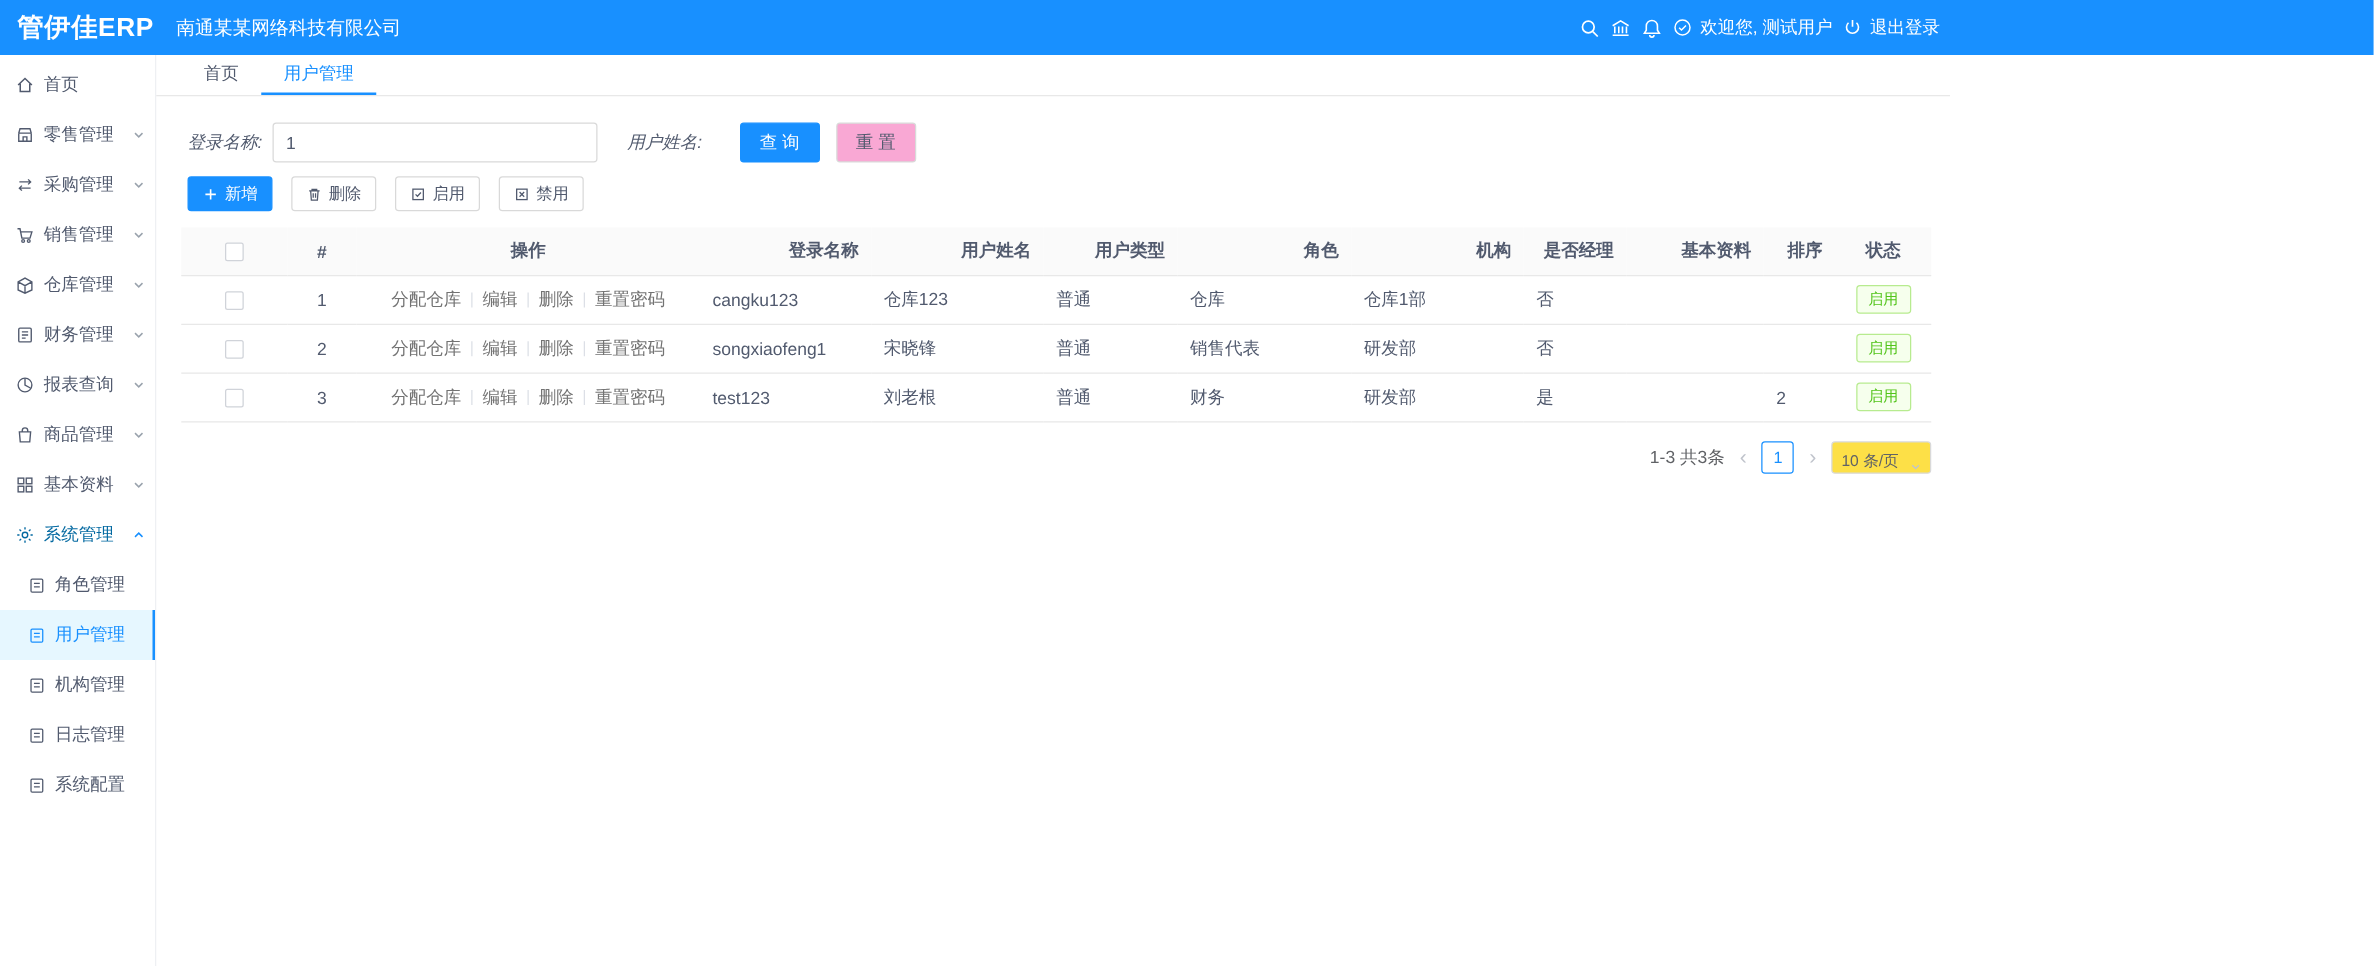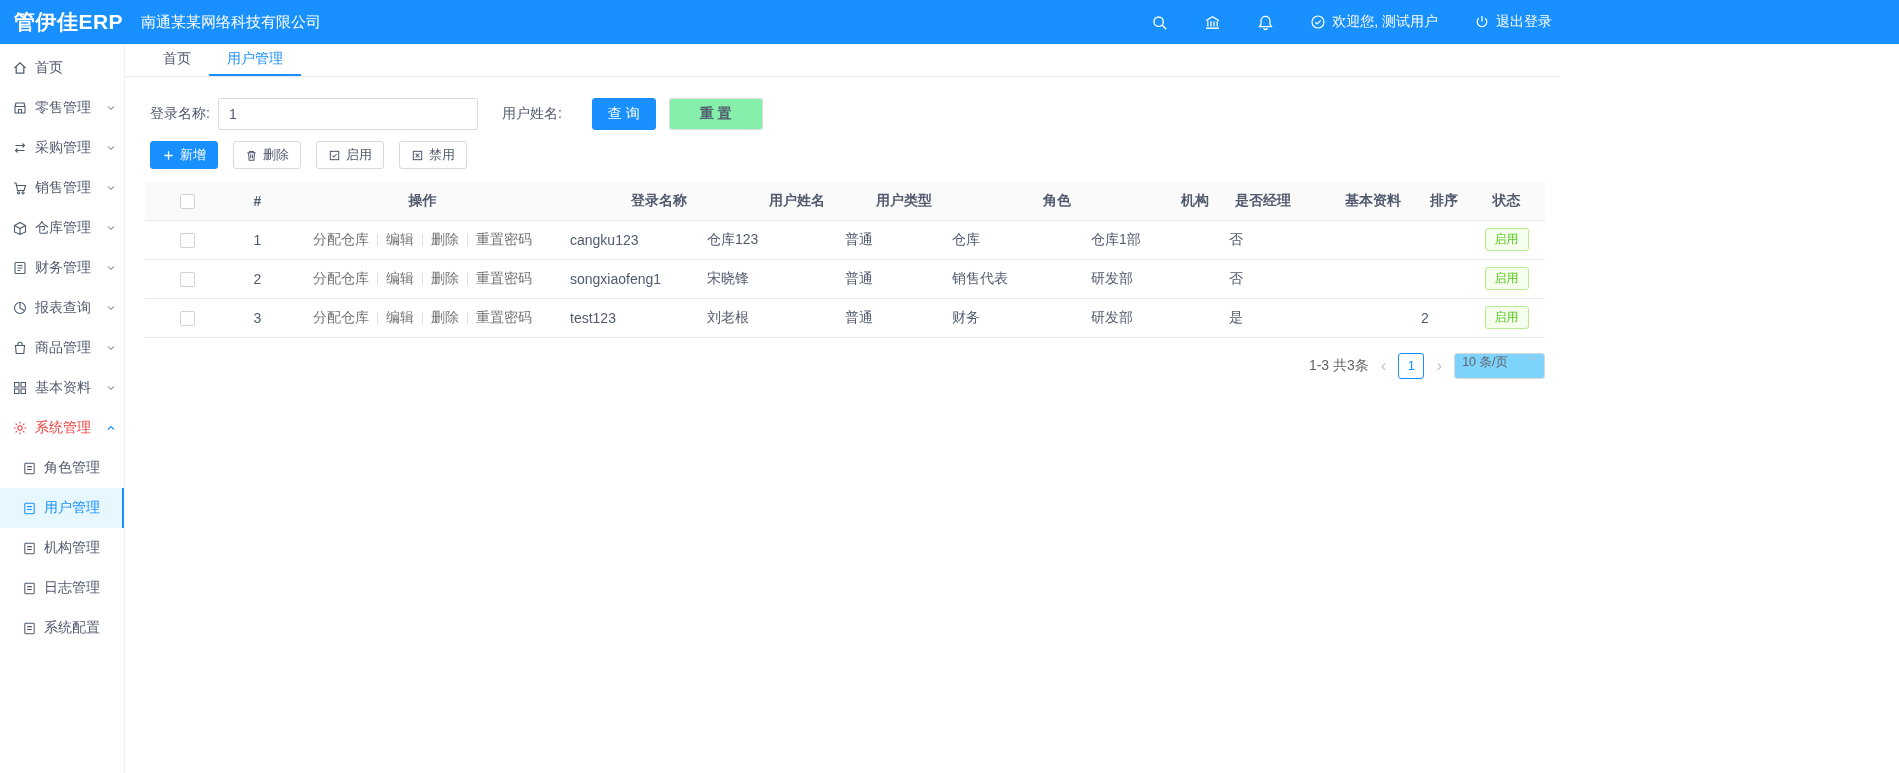--- a/index.html
+++ b/index.html
@@ -11,59 +11,59 @@
     background: #fff;
     overflow: hidden;
   }
   svg { display: block; }
 
   
   .topbar { height: 44px; background: #1890ff; color: #fff; }
   .topbar-inner { width: 1560px; height: 100%; display: flex; align-items: center; }
   .logo { width: 125px; padding-left: 12px; font-size: 21px; font-weight: bold; letter-spacing: 0.5px; white-space: nowrap; text-align: center; }
   .company { margin-left: 16px; font-size: 15px; font-weight: normal; }
-  .topbar-right { margin-left: auto; display: flex; align-items: center; gap: 36px; padding-right: 8px; }
+  .topbar-right { margin-left: auto; display: flex; align-items: center; gap: 8px; padding-right: 8px; }
   .tb-icon-btn { display: flex; align-items: center; cursor: pointer; }
   .tb-group { display: flex; align-items: center; gap: 6px; cursor: pointer; font-size: 14px; white-space: nowrap; }
 
   
   .layout { display: flex; height: 729px; }
   .sidebar { width: 125px; border-right: 1px solid #eef0f3; background: #fff; padding-top: 4px; flex: none; }
   .menu-item, .submenu-item {
     height: 40px; display: flex; align-items: center;
     padding: 0 8px 0 12px; cursor: pointer; color: #515a6e; white-space: nowrap;
   }
   .menu-item .mi-icon { width: 16px; height: 16px; margin-right: 7px; flex: none; }
   .menu-item .mi-label, .submenu-item .mi-label { font-size: 14px; }
   .menu-item .chev { margin-left: auto; }
-  .menu-item.active-parent { color: #ef4444; }
+  .menu-item.active-parent { color: #0369a1; }
   .submenu-item { padding-left: 22px; }
   .submenu-item .mi-icon { width: 15px; height: 15px; margin-right: 7px; flex: none; }
   .submenu-item.active { background: #e6f7ff; color: #1890ff; border-right: 2px solid #1890ff; }
 
   
   .content { flex: 1; }
   .content-inner { width: 1435px; }
   .tabbar { height: 33px; border-bottom: 1px solid #e8e8e8; display: flex; align-items: stretch; padding-left: 20px; }
   .tab { display: flex; align-items: center; padding: 0 18px; font-size: 14px; color: #515a6e; cursor: pointer; border-bottom: 2px solid transparent; }
   .tab.active { color: #1890ff; border-bottom-color: #1890ff; }
 
   
   .search-row { display: flex; align-items: center; padding: 21px 0 0 25px; }
-  .field-label { margin-right: 8px; white-space: nowrap; }
+  .field-label { margin-right: 8px; white-space: nowrap; font-style: italic; }
   .field-label.second { margin-left: 24px; }
   input.text {
     width: 260px; height: 32px; border: 1px solid #d9d9d9; border-radius: 3px;
     padding: 0 10px; font-size: 14px; color: #515a6e; outline: none;
     font-family: "Liberation Sans", sans-serif;
   }
   input.text::placeholder { color: #c0c4cc; }
   .btn { height: 32px; border-radius: 3px; font-size: 14px; cursor: pointer; font-family: "Liberation Sans", sans-serif; }
   .btn-primary { background: #1890ff; color: #fff; border: 1px solid #1890ff; padding: 0 15px; margin-left: 22px; }
-  .btn-default { background: #86efac; color: #515a6e; border: 1px solid #d9d9d9; padding: 0 30px; margin-left: 13px; font-weight: bold; }
+  .btn-default { background: #f9a8d4; color: #515a6e; border: 1px solid #d9d9d9; padding: 0 15px; margin-left: 13px; }
 
   
   .toolbar { display: flex; align-items: center; gap: 15px; padding: 11px 0 0 25px; }
   .tb-btn {
     height: 28px; display: inline-flex; align-items: center; gap: 5px;
     border-radius: 3px; padding: 0 11px; font-size: 13px; cursor: pointer;
     background: #fff; color: #515a6e; border: 1px solid #d9d9d9;
     font-family: "Liberation Sans", sans-serif;
   }
   .tb-btn.primary { background: #1890ff; border-color: #1890ff; color: #fff; }
@@ -93,22 +93,22 @@
     width: 1400px; margin: 15px 0 0 20px; display: flex; align-items: center;
     justify-content: flex-end; gap: 9px; color: #606266; font-size: 14px;
   }
   .page-arrow { color: #c0c4cc; font-size: 17px; line-height: 1; padding: 0 3px; cursor: default; }
   .page-num {
     min-width: 26px; height: 26px; border: 1px solid #1890ff; color: #1890ff;
     display: flex; align-items: center; justify-content: center; border-radius: 3px;
     background: #fff; font-size: 13px; cursor: pointer;
   }
   .page-size {
-    height: 26px; border: 1px solid #d9d9d9; border-radius: 3px; background: #7dd3fc;
-    padding: 0 7px; display: flex; align-items: flex-start; gap: 20px; font-size: 12.5px;
+    height: 26px; border: 1px solid #d9d9d9; border-radius: 3px; background: #fde047;
+    padding: 0 7px; display: flex; align-items: flex-end; gap: 9px; font-size: 12.5px;
     color: #606266; cursor: pointer; white-space: nowrap;
   }
 </style>
 </head>
 <body>
 
 <div class="topbar">
   <div class="topbar-inner">
     <div class="logo">管伊佳ERP</div>
     <div class="company">南通某某网络科技有限公司</div>

